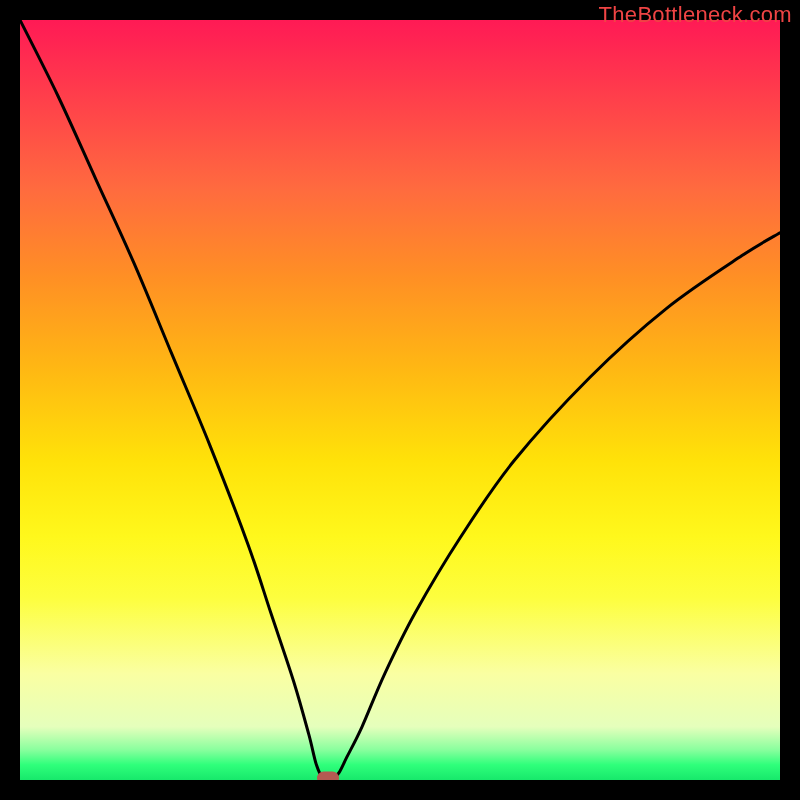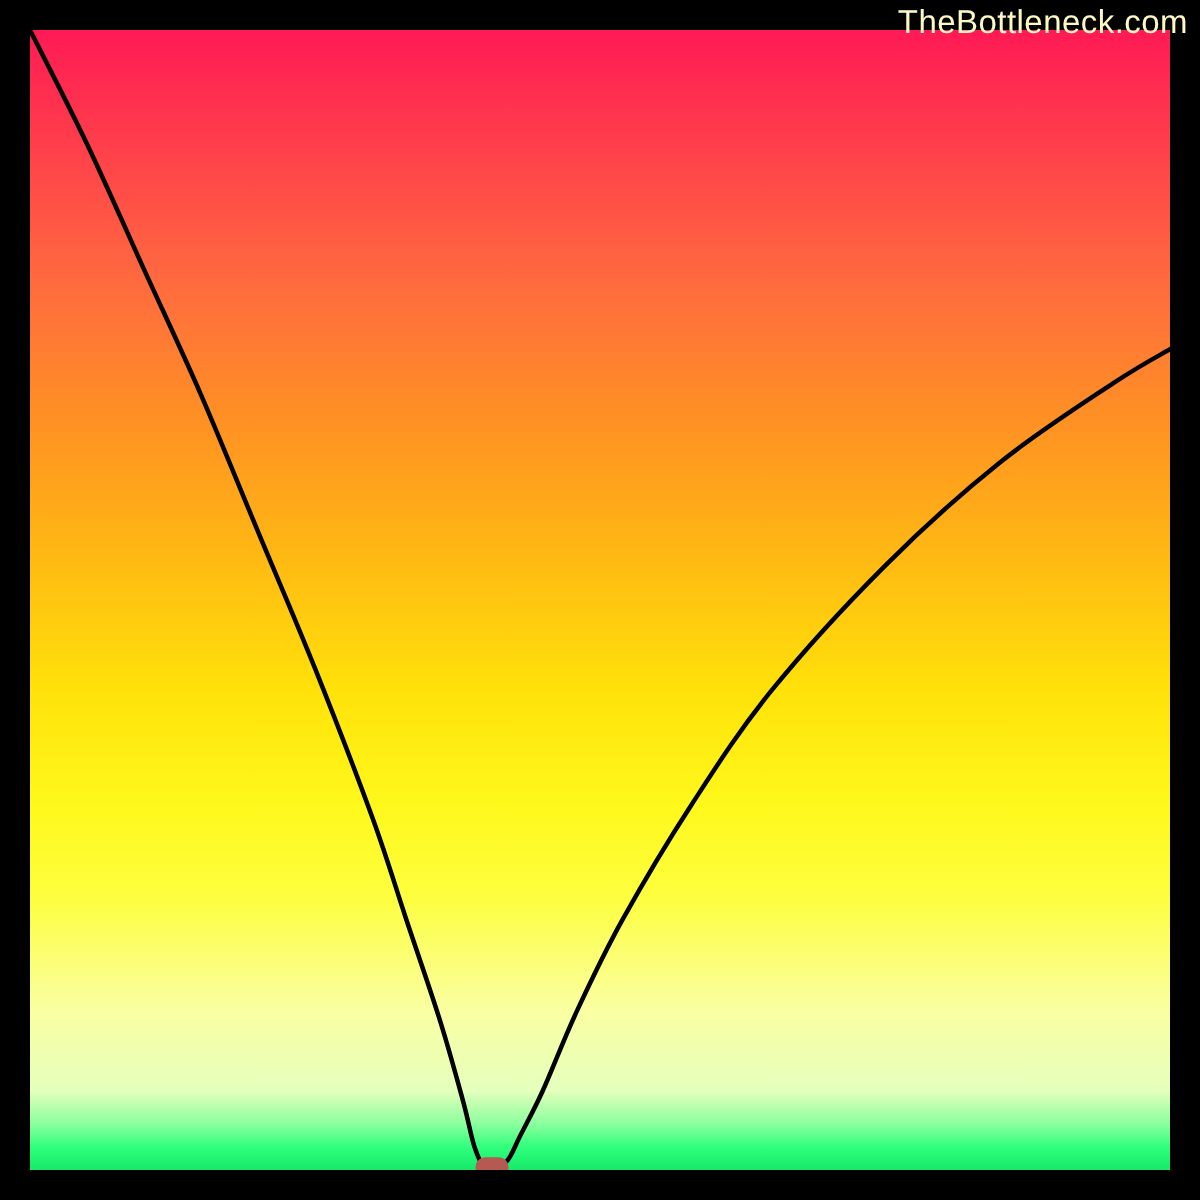--- a/index.html
+++ b/index.html
@@ -41,21 +41,21 @@
       #e5ffbc 93%,
       #8aff9e 96%,
       #2fff7b 98%,
       #17e86b 100%
     );
   }
   .attr {
     position: absolute;
     top: 2px;
     right: 8px;
-    color: #fef9c3;
+    color: #ef4444;
     font-size: 22px;
     font-weight: 500;
     letter-spacing: 0.3px;
   }
   svg.curve {
     position: absolute;
     left: 0; top: 0;
     width: 100%;
     height: 100%;
   }

